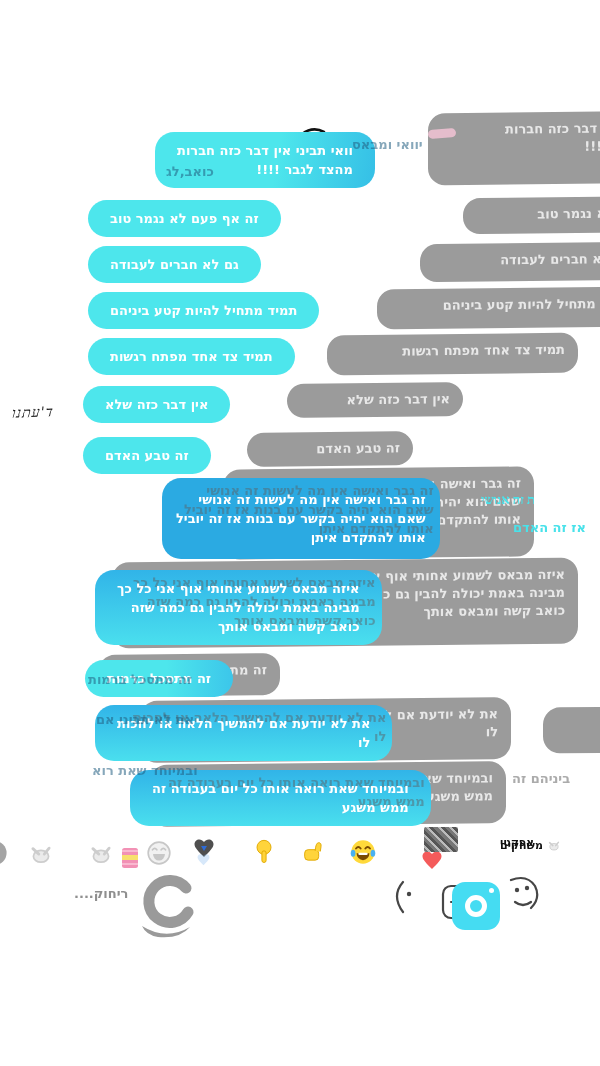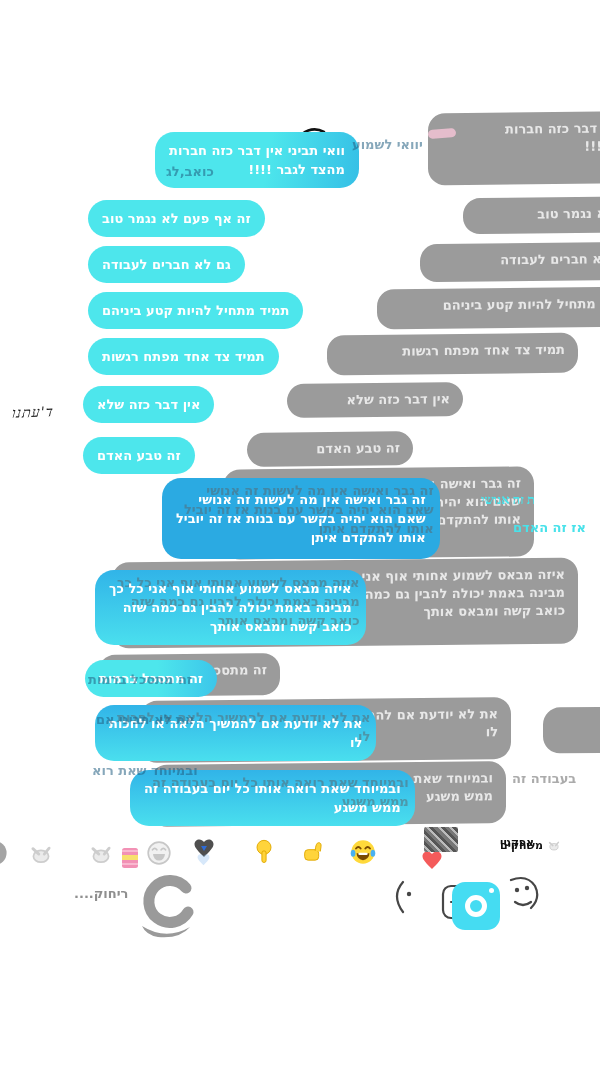--- a/index.html
+++ b/index.html
@@ -1,18 +1,18 @@
 <!DOCTYPE html>
 <html lang="he"><head>
 <meta charset="utf-8">
 <style>
   html,body{margin:0;padding:0;background:#fff;}
   #page{position:relative;width:600px;height:1066px;overflow:hidden;background:#ffffff;
         font-family:"DejaVu Sans",sans-serif;direction:rtl;}
-  .bubble{position:absolute;border-radius:19px;padding:9px 14px;color:#fff;
+  .bubble{position:absolute;border-radius:19px;padding:9px 22px;color:#fff;
           font-size:13px;font-weight:bold;line-height:19px;white-space:pre-line;
           text-align:right;direction:rtl;z-index:3;}
   .bubble .txt{position:relative;z-index:2;}
   .st-cyan {background:#4de6ec;}
   .st-cyan2{background:linear-gradient(90deg,#4de6ec 55%,#3cc6ea 100%);}
   .st-mix  {background:linear-gradient(100deg,#4de6ec 55%,#35bfe6 100%);}
   .st-blue {background:#2baae2;padding:12px 14px;}
   .st-blue2{background:linear-gradient(180deg,#31b4e8 0%,#4adfee 100%);}
   .ghost-copy{position:absolute;right:6px;top:3px;width:100%;color:rgba(90,100,105,.5);
           font-size:13px;font-weight:bold;line-height:19px;white-space:pre-line;
@@ -104,28 +104,28 @@
 כואב קשה ומבאס אותך</span></div>
       <div class="bubble st-cyan2" style="left: 85px; top: 660px;"><span class="txt">זה מתסכל ברמות</span></div>
       <div class="bubble st-blue2" style="left: 95px; top: 705px;"><span class="txt">את לא יודעת אם להמשיך הלאה או לחכות
 לו</span><span class="ghost-copy">את לא יודעת אם להמשיך הלאה או לחכות
 לו</span></div>
       <div class="bubble st-blue2" style="left: 130px; top: 770px;"><span class="txt">ובמיוחד שאת רואה אותו כל יום בעבודה זה
 ממש משגע</span><span class="ghost-copy">ובמיוחד שאת רואה אותו כל יום בעבודה זה
 ממש משגע</span></div>
     </div>
   <div id="ghost-texts">
-      <span class="gtext gt-dark" style="left: 352px; top: 137px;">יוואי לשמוע</span>
+      <span class="gtext gt-dark" style="left: 352px; top: 137px;">יוואי ומבאס</span>
       <span class="gtext gt-dark" style="left: 166px; top: 164px;">כואב,לג</span>
       <span class="gtext gt-cyan" style="left: 481px; top: 492px; font-family: Liberation Serif, serif;">ת זה אנושי</span>
       <span class="gtext gt-cyan" style="left: 513px; top: 520px;">אז זה האדם</span>
       <span class="gtext gt-dark" style="left: 88px; top: 672px;">זה מתסכל ברמות</span>
       <span class="gtext gt-dark" style="left: 96px; top: 712px;">את לא תביני אם</span>
       <span class="gtext gt-dark" style="left: 92px; top: 763px;">ובמיוחד שאת רוא</span>
-      <span class="gtext gt-gray" style="left: 512px; top: 771px;">בעבודה זה</span>
+      <span class="gtext gt-gray" style="left: 512px; top: 771px;">ביניהם זה</span>
     </div>
 
   <span id="handwriting">ד'עתנו</span>
 
   <div id="reaction-row">
       <span class="emoji ghost" style="left: -14px; top: 840px;">
         <svg width="26" height="26" viewBox="0 0 24 24">
           <circle cx="8" cy="12" r="11" fill="#5a5a5a"></circle>
         </svg>
       </span>

